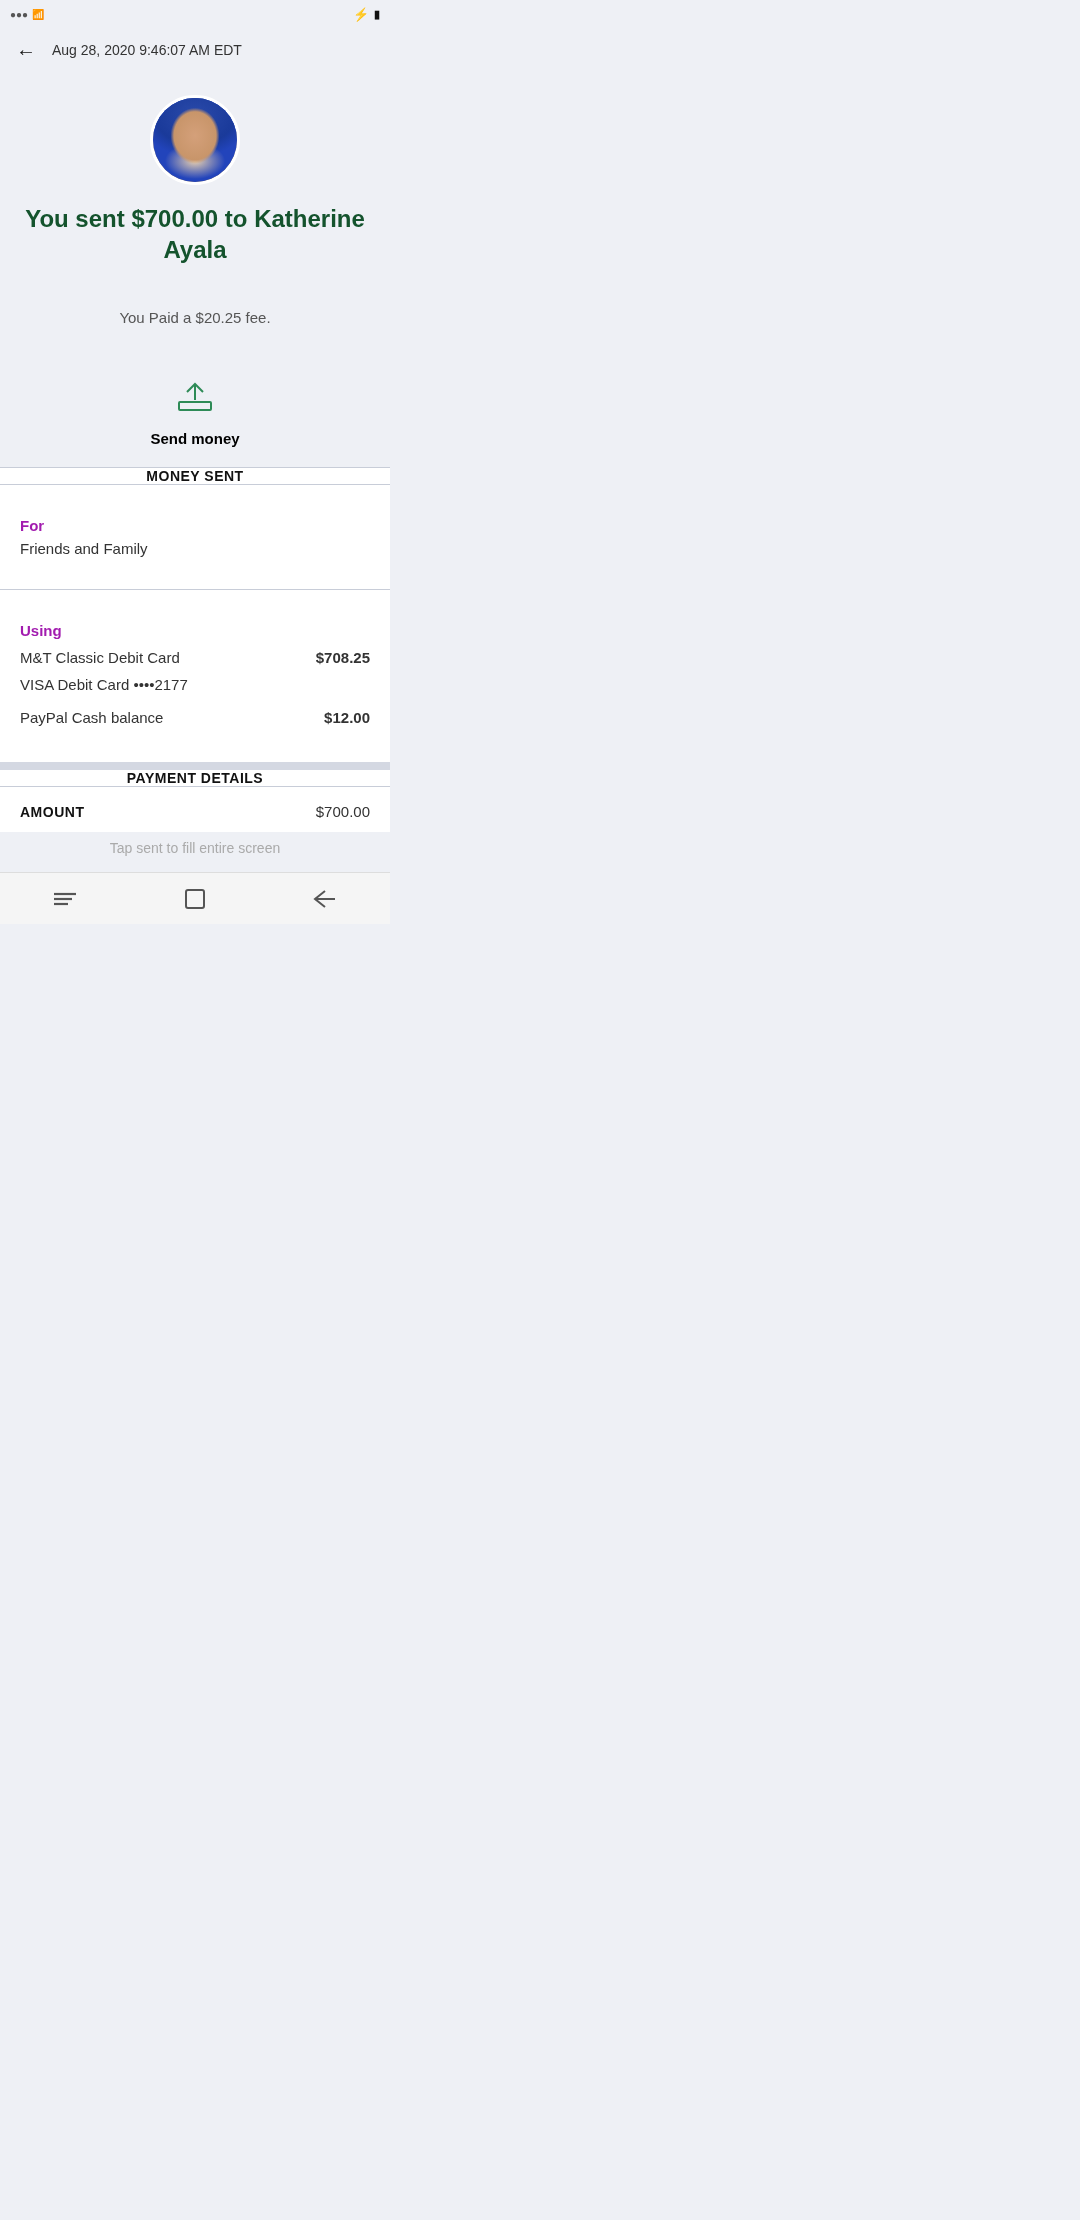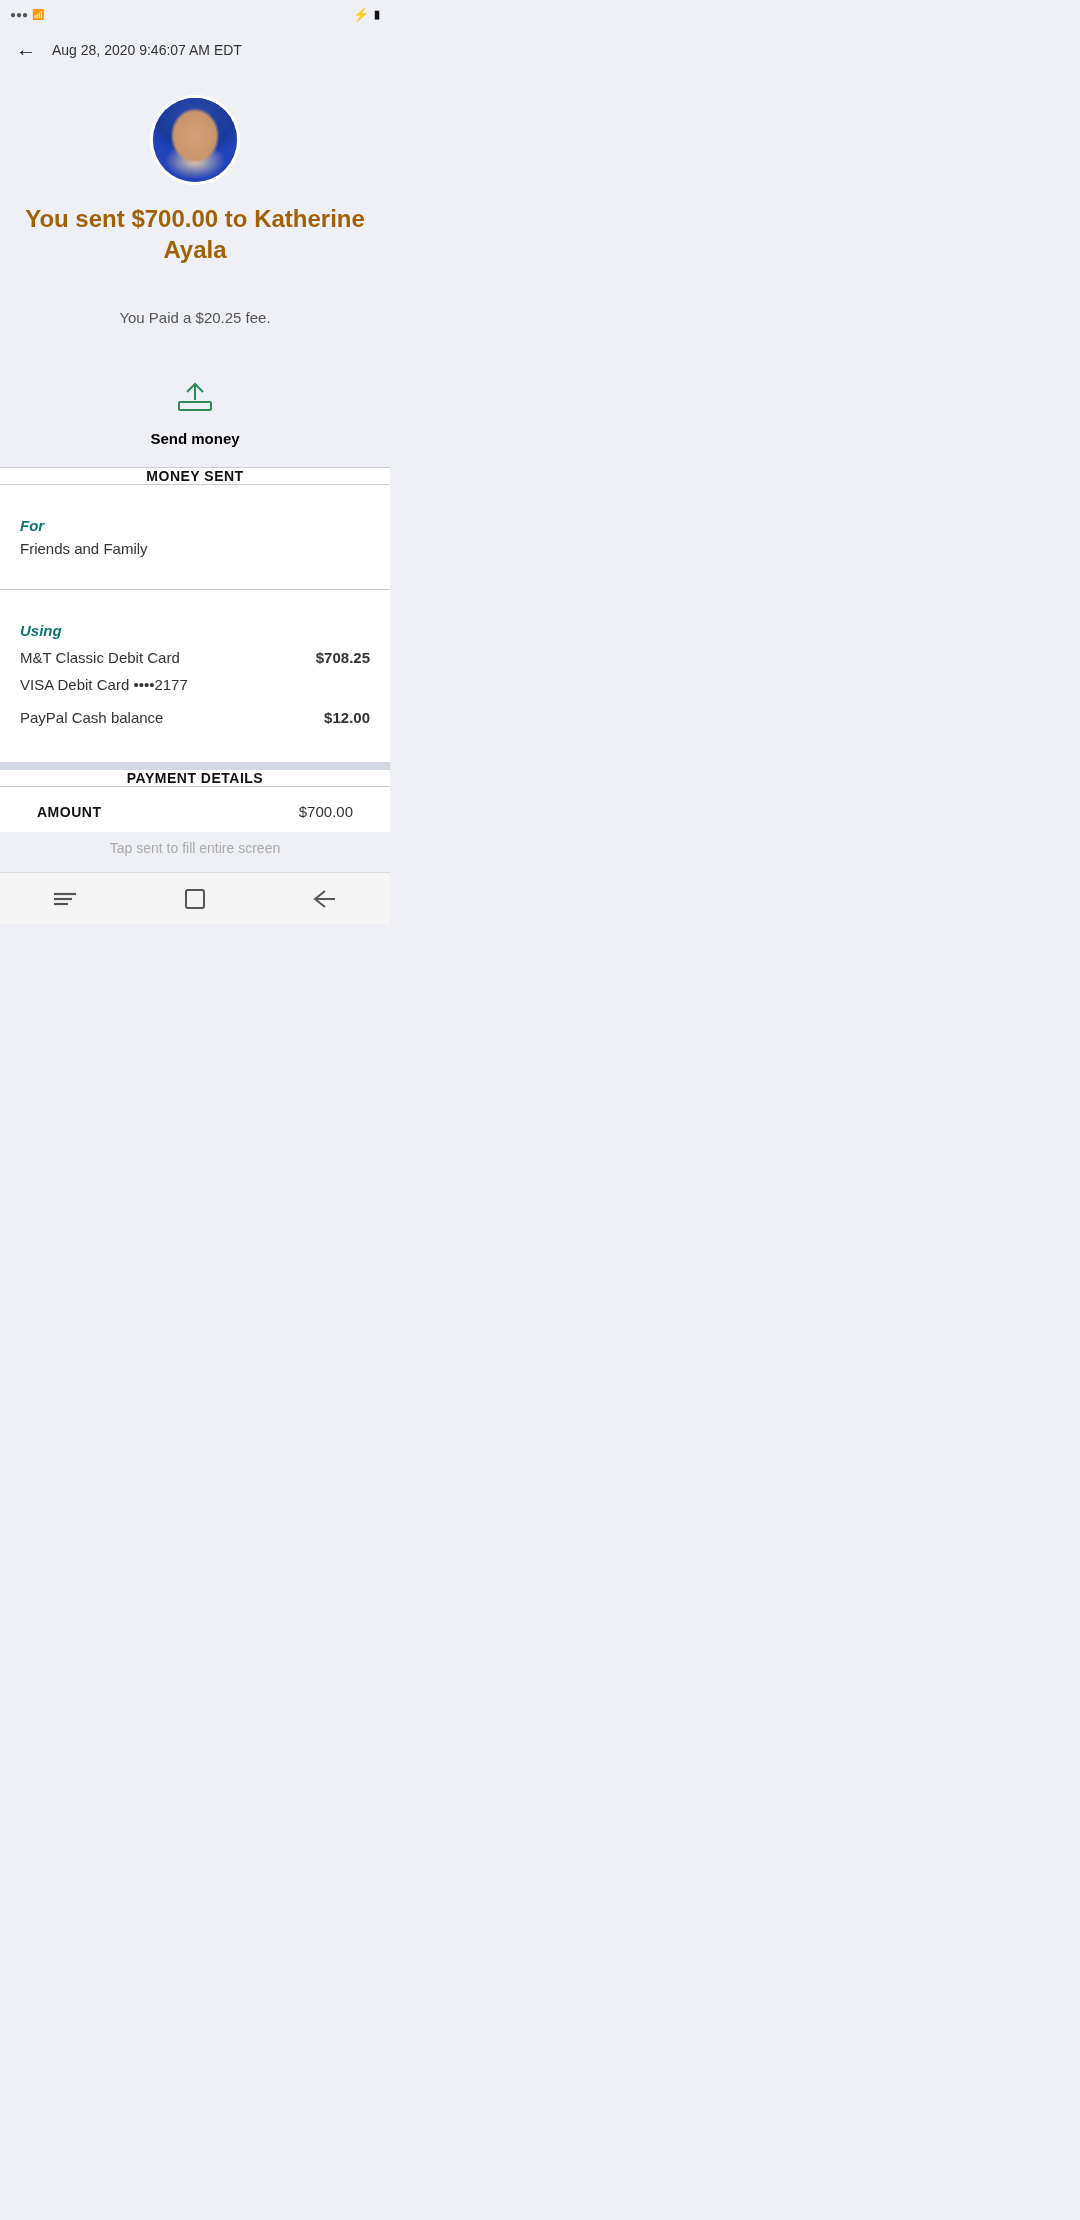--- a/index.html
+++ b/index.html
@@ -86,21 +86,21 @@
         radial-gradient(ellipse 50px 30px at 50% 75%, #e8d0b0 0%, transparent 60%),
         radial-gradient(ellipse 80px 60px at 50% 20%, #2a4aaa 0%, #1a3a9a 50%, transparent 70%),
         radial-gradient(ellipse 70px 80px at 50% 0%, #1e3899 0%, #2244bb 40%),
         linear-gradient(180deg, #6688ee 0%, #3355cc 40%, #c0a080 40%, #b89060 100%);
     }
 
     .hero-title {
       font-size: 24px;
       font-weight: 700;
       text-align: center;
-      color: #a16207;
+      color: #14532d;
       margin-bottom: 8px;
       line-height: 1.3;
     }
 
     .hero-subtitle {
       font-size: 15px;
       color: #555;
       text-align: center;
       margin-top: 36px;
     }
@@ -153,23 +153,22 @@
       background: #fff;
     }
 
     .detail-row {
       padding: 14px 0;
     }
 
     .detail-label {
       font-size: 15px;
       font-weight: 700;
-      color: #0f766e;
+      color: #a21caf;
       margin-bottom: 6px;
-      font-style: italic;
     }
 
     .detail-value {
       font-size: 15px;
       color: #333;
     }
 
     .detail-row-inline {
       display: flex;
       justify-content: space-between;
@@ -179,21 +178,21 @@
 
     .detail-value-amount {
       font-size: 15px;
       color: #333;
       font-weight: 700;
     }
 
     
     .payment-section {
       background: #fff;
-      padding: 0 37px;
+      padding: 0 20px;
     }
 
     .payment-amount-row {
       display: flex;
       justify-content: space-between;
       align-items: center;
       padding: 16px 0 12px;
     }
 
     .amount-label {

